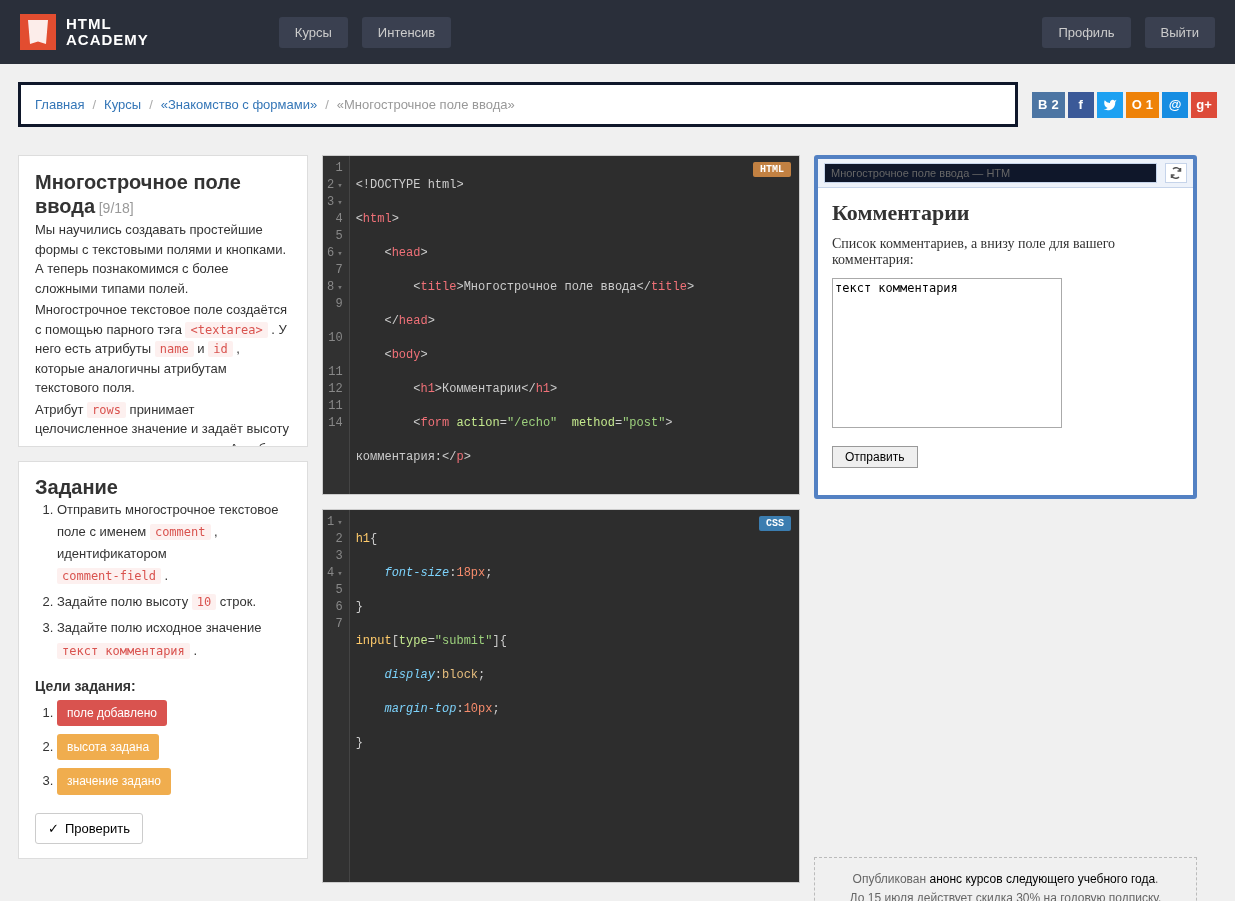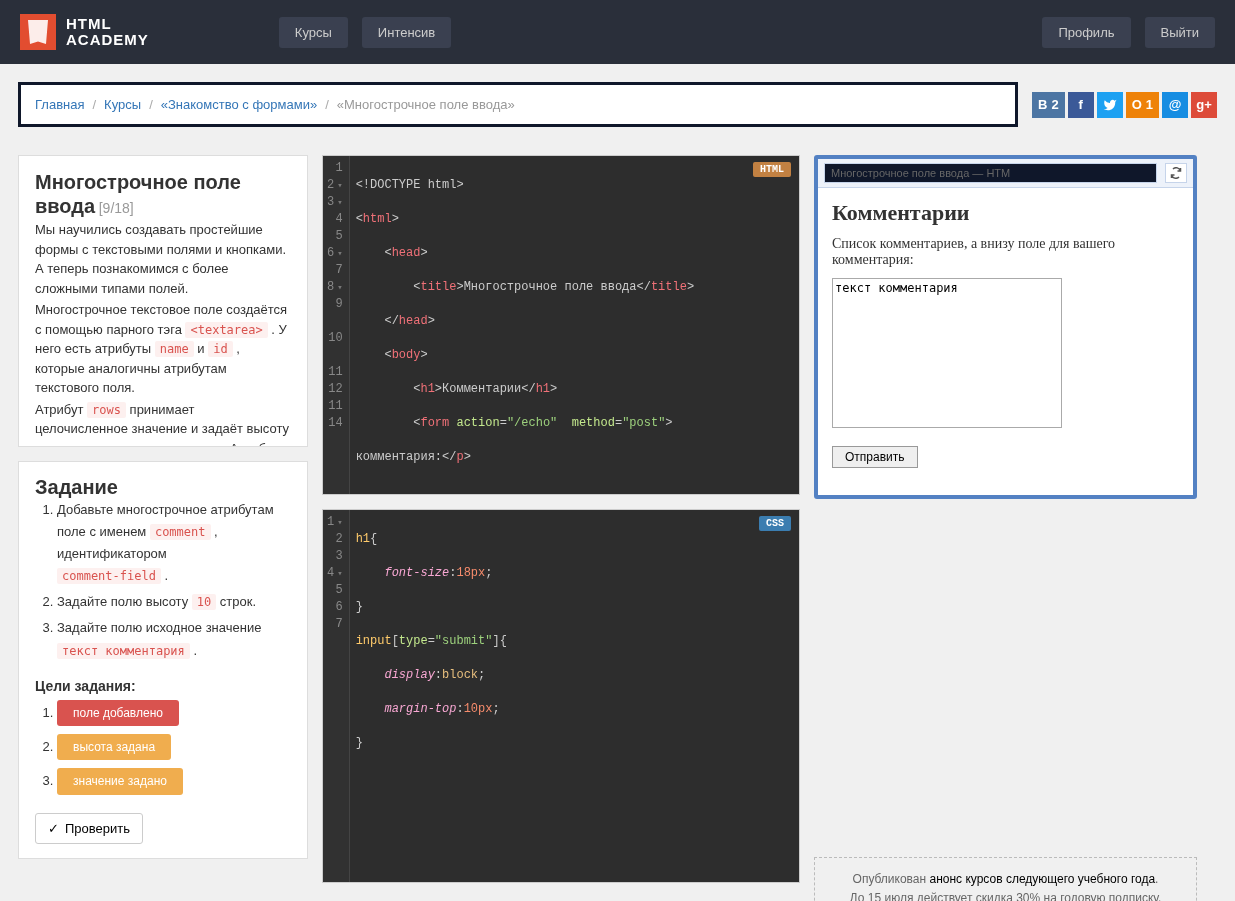--- a/index.html
+++ b/index.html
@@ -31,21 +31,21 @@
 .theory { height: 292px; overflow-y: scroll; position: relative; }
 .theory h2 { font-size: 20px; color: #333; line-height: 1.2; margin-bottom: 6px; display: inline; }
 .prog { font-size: 14px; color: #999; }
 .theory p { font-size: 13px; line-height: 1.5; margin-top: 2px; }
 .code-tag { background: #fdf0ef; color: #d9534f; padding: 1px 5px; border-radius: 2px; font-family: monospace; font-size: 12px; }
 .task h2 { font-size: 20px; margin-bottom: 0; }
 .task ol { padding-left: 22px; font-size: 13px; line-height: 1.7; }
 .task ol li { margin-bottom: 4px; }
 .goals-title { font-size: 14px; font-weight: bold; margin-top: 16px; margin-bottom: 6px; }
 .goals { padding-left: 22px; font-size: 13px; }
-.goal-badge { display: inline-block; color: #fff; padding: 3px 16px; border-radius: 3px; font-size: 12px; margin-bottom: 4px; }
+.goal-badge { display: inline-block; color: #fff; padding: 3px 10px; border-radius: 3px; font-size: 12px; margin-bottom: 4px; }
 .goal-badge.g1 { background: #d9534f; }
 .goal-badge.g2 { background: #f0ad4e; }
 .goal-badge.g3 { background: #f0ad4e; }
 .check-btn { margin-top: 14px; background: #fff; border: 1px solid #ccc; border-radius: 3px; padding: 7px 12px; font-size: 13px; cursor: pointer; display: flex; align-items: center; gap: 6px; }
 .mid-col { width: 478px; display: flex; flex-direction: column; gap: 14px; }
 .editor { background: #2d2d2d; border: 1px solid #ccc; position: relative; font-family: "Courier New", monospace; font-size: 12px; display: flex; }
 .gutter { background: #313131; color: #888; text-align: right; padding: 4px 6px 4px 4px; line-height: 17px; border-right: 1px solid #444; user-select: none; }
 .gutter div { height: 17px; }
 .fold { font-size: 9px; color: #777; padding-left: 3px; }
 .codearea { padding: 4px 6px; line-height: 17px; flex: 1; white-space: pre; overflow: hidden; }
@@ -53,21 +53,21 @@
 .editor .badge { position: absolute; right: 8px; top: 6px; color: #fff; padding: 2px 7px; font-size: 10px; font-weight: bold; border-radius: 2px; }
 .badge.html { background: #c28142; }
 .badge.css { background: #3b7db0; }
 .ed-html { height: 340px; }
 .ed-css { height: 374px; }
 .c-doc { color: #ccc; }
 .c-tag { color: #f07178; }
 .c-attr { color: #c3e88d; }
 .c-str { color: #9dd17d; }
 .c-txt { color: #ccc; }
-.c-prop { color: #f9a8d4; font-style: italic; font-family: Liberation Mono, monospace; }
+.c-prop { color: #7dd3fc; font-style: italic; font-family: Liberation Mono, monospace; }
 .c-num { color: #f78c6c; }
 .c-sel { color: #ffcb6b; }
 .c-pun { color: #ccc; }
 .c-name { color: #e8bf7e; }
 .right-col { width: 383px; display: flex; flex-direction: column; gap: 14px; }
 .preview { background: #fff; border: 4px solid #5381c3; border-radius: 3px; height: 344px; }
 .prev-bar { background: #edf2fa; display: flex; align-items: center; padding: 4px 6px; gap: 8px; border-bottom: 1px solid #c6d4ea; }
 .prev-url { flex: 1; background: #0f172a; border: 1px solid #c6d4ea; font-size: 11px; padding: 3px 6px; color: #666; white-space: nowrap; overflow: hidden; }
 .reload { width: 22px; height: 20px; background: #fff; border: 1px solid #c6d4ea; display: flex; align-items: center; justify-content: center; font-size: 13px; cursor: pointer; }
 .prev-body { padding: 12px 14px; font-family: "Times New Roman", serif; }
@@ -153,21 +153,21 @@
           <span> принимает целочисленное значение и задаёт высоту многострочного поля в строках. Атрибут </span>
           <span class="code-tag">cols</span>
           <span> задает ширину поля в колонках.</span>
         </p>
       </div>
 
       <div class="panel task">
         <h2>Задание</h2>
         <ol>
           <li>
-            <span>Добавьте многострочное атрибутам поле с именем </span><span class="code-tag">comment</span><span> , идентификатором </span><br><span class="code-tag">comment-field</span><span> .</span>
+            <span>Отправить многострочное текстовое поле с именем </span><span class="code-tag">comment</span><span> , идентификатором </span><br><span class="code-tag">comment-field</span><span> .</span>
           </li>
           <li>
             <span>Задайте полю высоту </span><span class="code-tag">10</span><span> строк.</span>
           </li>
           <li>
             <span>Задайте полю исходное значение </span><span class="code-tag">текст комментария</span><span> .</span>
           </li>
         </ol>
         <div class="goals-title">Цели задания:</div>
         <ol class="goals">

